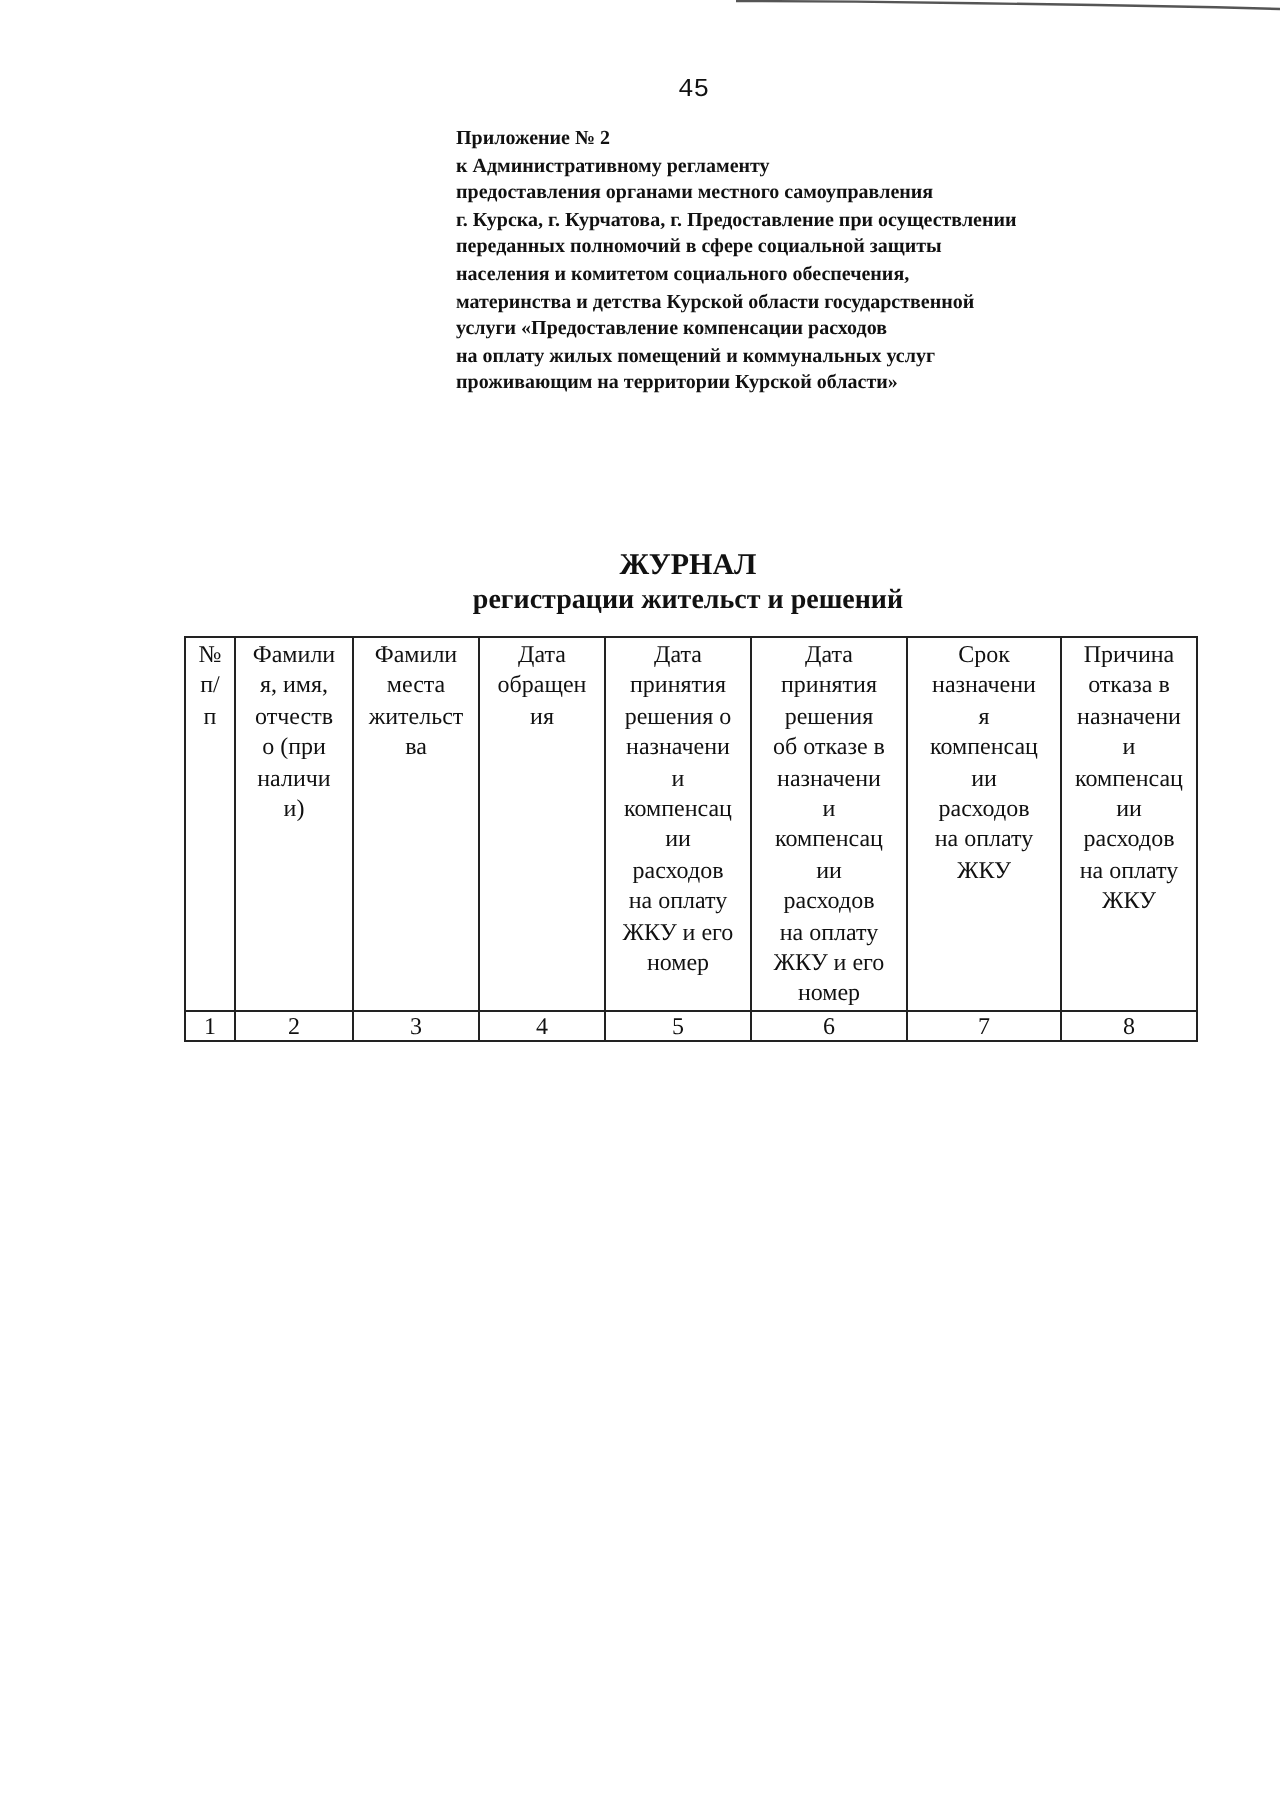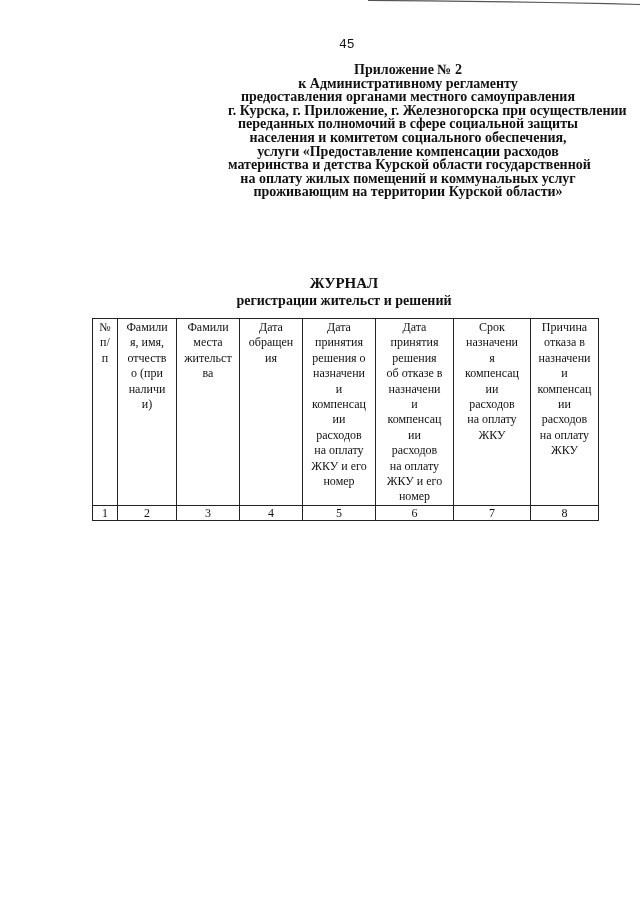--- a/index.html
+++ b/index.html
@@ -2,21 +2,21 @@
 <html><head>
 <meta charset="utf-8">
 <style>
   html, body { margin: 0; padding: 0; background: #ffffff; }
   body { width: 640px; height: 905px; position: relative; overflow: hidden;
          font-family: "Liberation Serif", "DejaVu Serif", serif; color: #111; }
   .scan-edge { position: absolute; top: 0; left: 368px; width: 272px; height: 6px; }
   .scan-edge svg { display: block; }
   .page-num { position: absolute; top: 37px; left: 339px; font-size: 13px; font-family: Liberation Mono, monospace; }
   .appendix { position: absolute; top: 63px; right: 52px; width: 360px;
-              text-align: center; font-weight: bold; font-size: 14px; line-height: 13.6px; }
+              text-align: left; font-weight: bold; font-size: 10px; line-height: 13.6px; }
   .appendix div { white-space: nowrap; }
   .title-block { position: absolute; top: 274px; left: 12px; width: 640px; text-align: center; font-weight: bold; }
   .title-block .t1 { font-size: 15px; line-height: 18px; margin-left: 24px; }
   .title-block .t2 { font-size: 14px; line-height: 18px; margin-left: 24px; }
   table.journal { position: absolute; top: 318px; left: 92px; border-collapse: collapse;
                   font-size: 12px; line-height: 15.4px; }
   table.journal td { border: 1px solid #222; vertical-align: top; text-align: center; padding: 0 1px; }
   table.journal tr.head td { height: 184px; padding-top: 1px; }
   table.journal tr.nums td { height: 14px; line-height: 14px; font-size: 12px; vertical-align: middle; }
   .cell-text { white-space: pre-line; }
@@ -29,25 +29,25 @@
     <polyline points="0,0.5 60,0.8 120,1.6 180,2.5 240,3.6 272,4.5" fill="none" stroke="#555" stroke-width="1.2"></polyline>
   </svg>
 </div>
 
 <div class="page-num">45</div>
 
 <div class="appendix">
   <div>Приложение № 2</div>
   <div>к Административному  регламенту</div>
   <div>предоставления органами местного  самоуправления</div>
-  <div>г. Курска,  г. Приложение, г. Железногорска  при осуществлении</div>
+  <div>г. Курска,  г. Курчатова, г. Предоставление  при осуществлении</div>
   <div>переданных полномочий в сфере социальной защиты</div>
   <div>населения  и комитетом социального обеспечения,</div>
+  <div>материнства и детства   Курской области государственной</div>
   <div>услуги «Предоставление  компенсации расходов</div>
-  <div>материнства и детства   Курской области государственной</div>
   <div>на оплату жилых помещений и   коммунальных услуг</div>
   <div>проживающим на территории Курской области»</div>
 </div>
 
 <div class="title-block">
   <div class="t1">ЖУРНАЛ</div>
   <div class="t2">регистрации жительст и решений</div>
 </div>
 
 <table class="journal">

